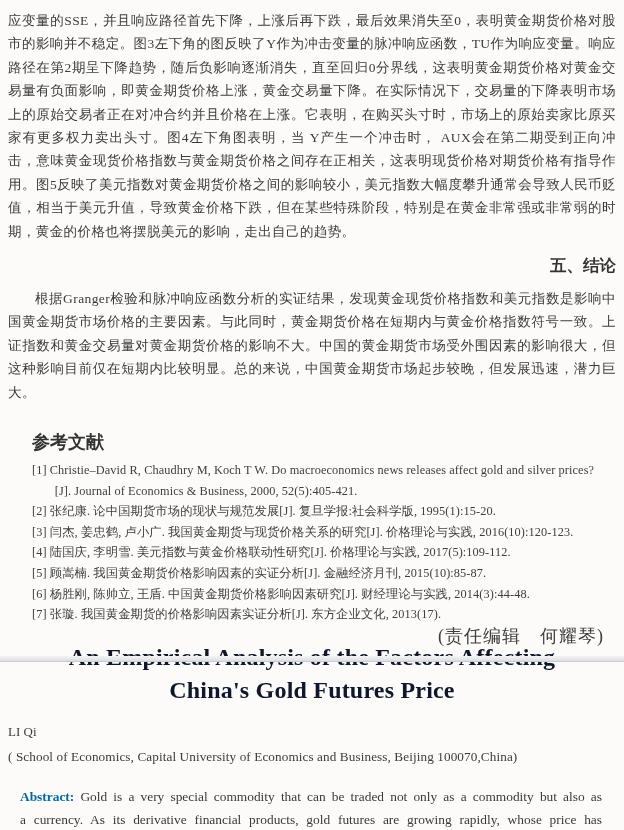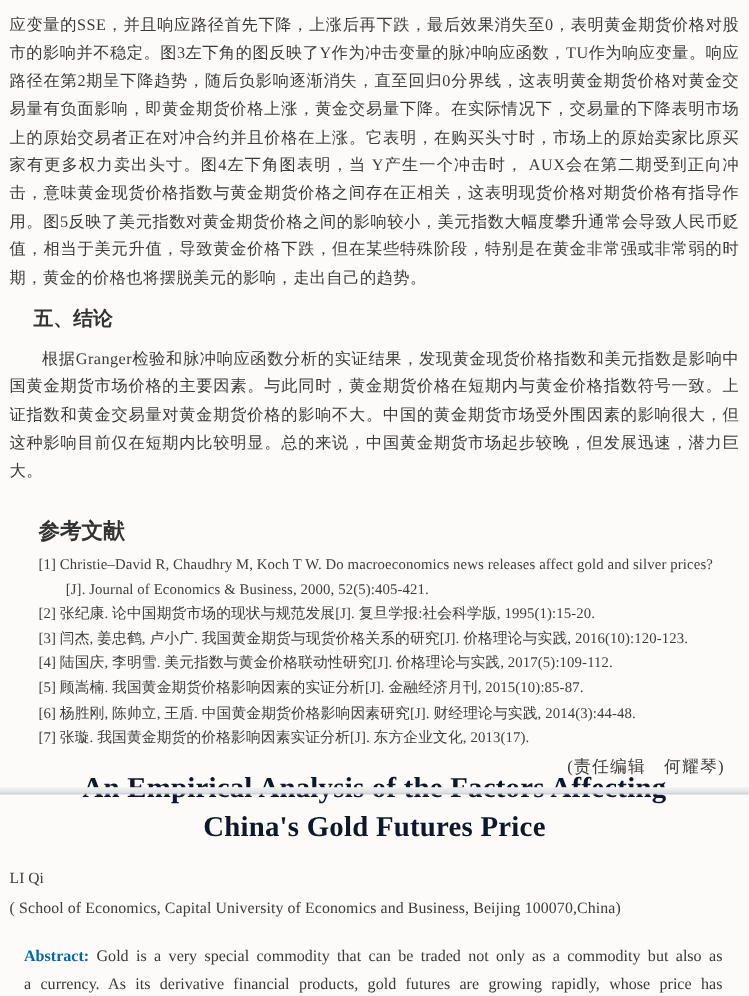--- a/index.html
+++ b/index.html
@@ -25,21 +25,22 @@
     letter-spacing: 0.4px;
     color: #3b3b3b;
   }
   .cn-indent { text-indent: 2em; }
   
   .sec-heading {
     font-family: "Liberation Sans", "DejaVu Sans", sans-serif;
     font-weight: bold;
     font-size: 16.5px;
     color: #333;
-    margin: 12px 0 10px 20px;
+    margin: 12px 0 10px 36px;
+    text-align: right;
   }
   
   .refs-heading {
     font-family: "Liberation Sans", "DejaVu Sans", sans-serif;
     font-weight: bold;
     font-size: 18px;
     color: #333;
     margin: 26px 0 6px 24px;
   }
   .refs-list {
@@ -86,21 +87,21 @@
     text-align: justify;
     word-spacing: 2.5px;
     color: #3a3a3a;
   }
   .abstract .label, .keywords .label { font-weight: bold; color: #0369a1; }
   
   .editor-note {
     position: absolute;
     right: 20px;
     bottom: 14px;
-    font-size: 14px;
+    font-size: 18px;
     color: #3c3c3c;
     letter-spacing: 1px;
   }
   
   .page-edge {
     position: absolute;
     left: 0; bottom: 0;
     width: 624px; height: 6px;
     background: linear-gradient(#f4f4f3, #dcdee3);
     border-bottom: 1px solid #c8cbd3;

